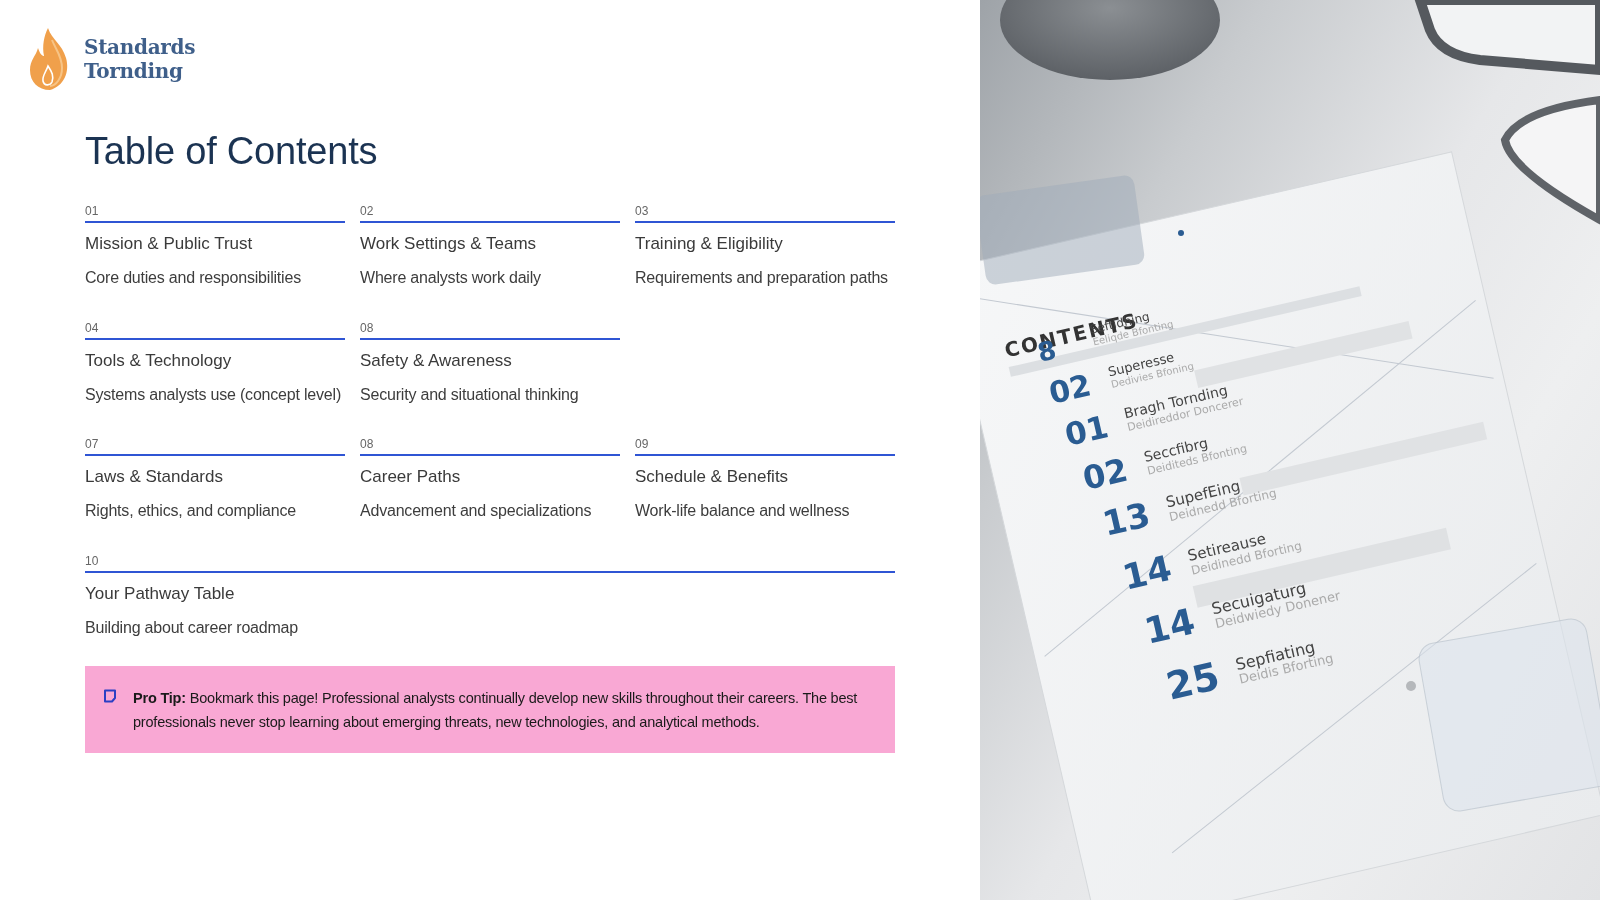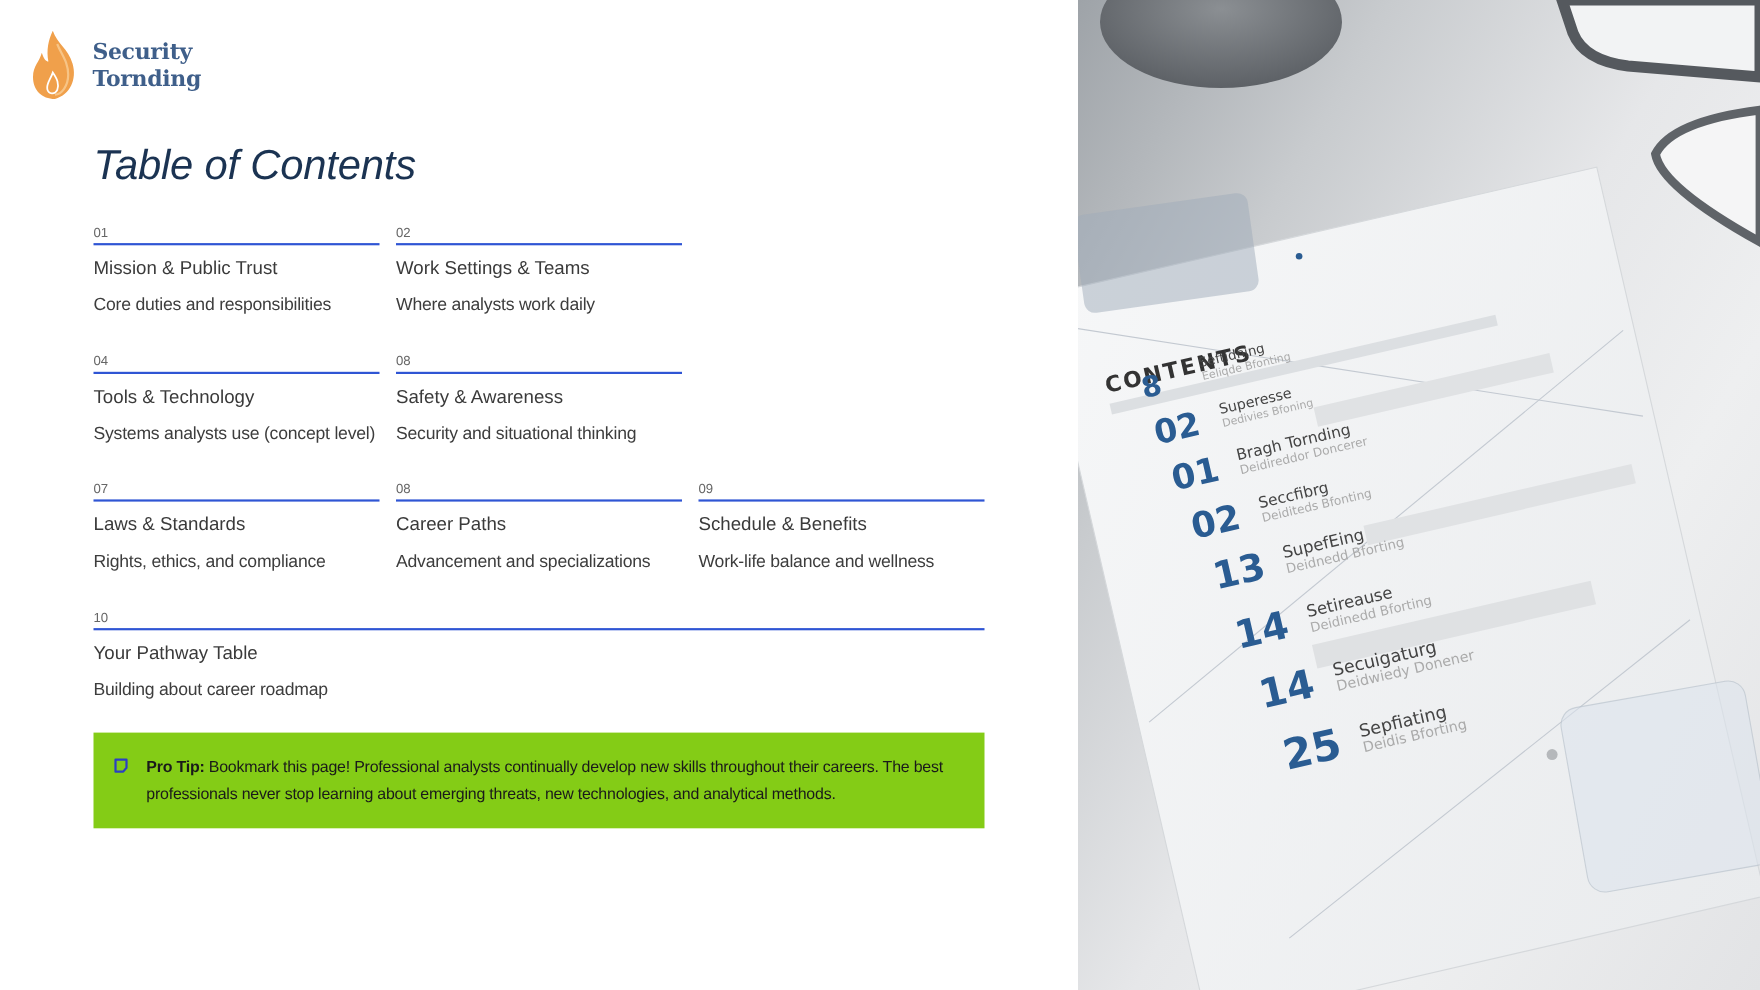--- a/index.html
+++ b/index.html
@@ -5,72 +5,78 @@
   * { box-sizing: border-box; margin: 0; padding: 0; }
   html, body { width: 1600px; height: 900px; overflow: hidden; background: #ffffff; }
   body { position: relative; font-family: "Liberation Sans", sans-serif; color: #333; }
 
   .left { position: absolute; left: 0; top: 0; width: 980px; height: 900px; background: #ffffff; }
 
   .logo { position: absolute; left: 28px; top: 26px; display: flex; align-items: center; }
   .logo .flame { width: 44px; height: 66px; }
   .logo .brand { margin-left: 12px; font-family: "DejaVu Serif", serif; font-weight: bold; color: #3f5f8a; font-size: 20px; line-height: 24px; letter-spacing: -0.3px; }
 
-  .title { position: absolute; left: 85px; top: 130px; font-size: 38px; color: #1b3352; font-family: "Liberation Sans", sans-serif; font-weight: normal; letter-spacing: -0.2px; font-style: italic; }
+  .title { position: absolute; left: 85px; top: 130px; font-size: 38px; color: #1b3352; font-family: "Liberation Sans", sans-serif; font-weight: normal; letter-spacing: -0.2px; }
 
   .grid { position: absolute; left: 85px; top: 204px; width: 810px; }
   .row { display: flex; gap: 15px; height: 116.5px; }
   .item { width: 260px; }
   .item.full { width: 810px; }
   .num { font-size: 12px; color: #666; height: 14px; line-height: 14px; padding-bottom: 3px; box-sizing: content-box; }
   .rule { height: 2px; background: #2f55d4; margin-top: 0; }
   .item-title { font-size: 17px; color: #3a3a3a; margin-top: 10px; line-height: 22px; }
   .item-desc { font-size: 16px; color: #3d3d3d; margin-top: 14px; line-height: 18px; letter-spacing: -0.2px; }
 
-  .tip { position: absolute; left: 85px; top: 666px; width: 810px; height: 87px; background: #84cc16; display: flex; padding: 20px 20px 0 18px; }
+  .tip { position: absolute; left: 85px; top: 666px; width: 810px; height: 87px; background: #f9a8d4; display: flex; padding: 20px 20px 0 18px; }
   .tip .icon { width: 14px; height: 14px; margin-top: 3px; margin-right: 16px; flex: none; }
   .tip .text { font-size: 14.5px; line-height: 24px; color: #1a1a1a; letter-spacing: -0.2px; }
   .tip .text b { font-weight: bold; }
 
   .right { position: absolute; left: 980px; top: 0; width: 620px; height: 900px; overflow: hidden;
     background: linear-gradient(120deg, #9ea3a8 0%, #c8cbce 25%, #e6e7e9 50%, #eeeff0 70%, #e2e3e5 100%); }
   .right svg { position: absolute; left: 0; top: 0; }
 </style>
 </head>
 <body>
 
 <div class="left">
 
   <div class="logo">
     <svg class="flame" viewBox="0 0 44 66">
       <path d="M20 2 C24 14 34 18 38 32 C42 46 36 60 22 64 C10 64 2 56 2 44 C2 34 8 30 10 22 C12 28 14 30 16 30 C14 20 16 10 20 2 Z" fill="#f0a04b"></path>
       <path d="M24 14 C28 24 34 30 34 42 C34 52 28 60 22 60" fill="none" stroke="#f7c486" stroke-width="2"></path>
       <path d="M20 40 C24 46 26 50 24 56 C22 60 16 60 15 55 C14 50 18 46 20 40 Z" fill="none" stroke="#ffffff" stroke-width="1.6"></path>
     </svg>
     <div class="brand">
-      <div>Security</div>
+      <div>Standards</div>
       <div>Tornding</div>
     </div>
   </div>
 
   <h1 class="title">Table of Contents</h1>
 
   <div class="grid">
     <div class="row">
       <div class="item">
         <div class="num">01</div>
         <div class="rule"></div>
         <div class="item-title">Mission &amp; Public Trust</div>
         <div class="item-desc">Core duties and responsibilities</div>
       </div>
       <div class="item">
         <div class="num">02</div>
         <div class="rule"></div>
         <div class="item-title">Work Settings &amp; Teams</div>
         <div class="item-desc">Where analysts work daily</div>
+      </div>
+      <div class="item">
+        <div class="num">03</div>
+        <div class="rule"></div>
+        <div class="item-title">Training &amp; Eligibility</div>
+        <div class="item-desc">Requirements and preparation paths</div>
       </div>
     </div>
 
     <div class="row">
       <div class="item">
         <div class="num">04</div>
         <div class="rule"></div>
         <div class="item-title">Tools &amp; Technology</div>
         <div class="item-desc">Systems analysts use (concept level)</div>
       </div>

